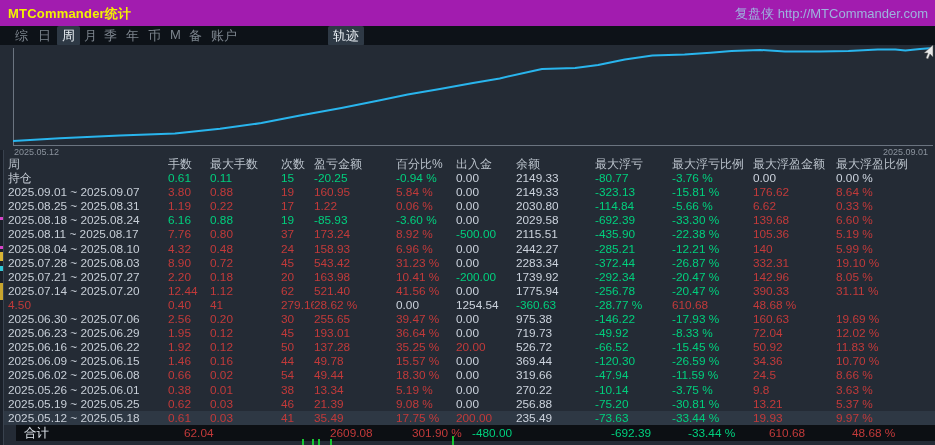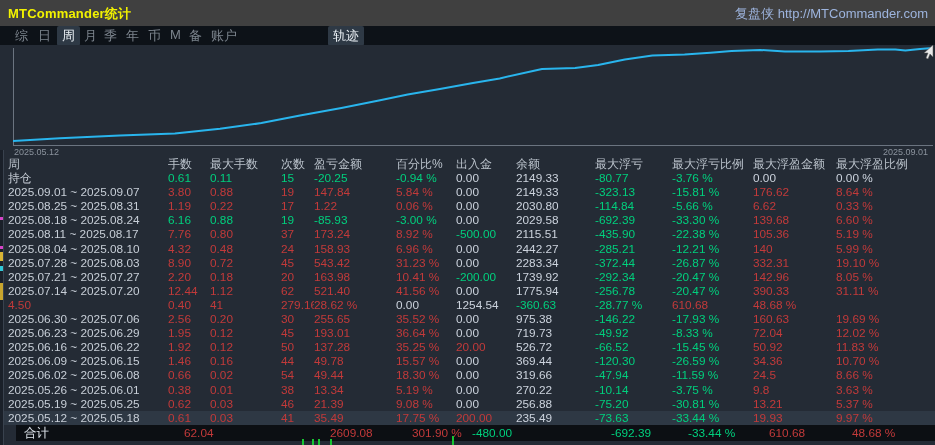--- a/index.html
+++ b/index.html
@@ -1,19 +1,19 @@
 <!DOCTYPE html>
 <html><head>
 <meta charset="utf-8">
 <style>
   html,body{margin:0;padding:0;background:#000;}
   #app{position:relative;width:935px;height:445px;background:#242b35;overflow:hidden;
        font-family:"Liberation Sans","DejaVu Sans",sans-serif;}
   
-  .titlebar{position:absolute;top:0;left:0;width:935px;height:26px;background:#404040;}
+  .titlebar{position:absolute;top:0;left:0;width:935px;height:26px;background:#a21caf;}
   .title{position:absolute;left:8px;top:5px;color:#f2f200;font-size:13px;font-weight:bold;letter-spacing:.2px;}
   .brand{position:absolute;right:7px;top:5px;color:#9db4de;font-size:13px;margin-left:36px;}
   
   .menubar{position:absolute;top:26px;left:0;width:935px;height:19px;background:#0d1218;}
   .menu-item{position:absolute;top:0px;color:#7c848d;font-size:13px;padding:1px 5px;cursor:default;white-space:nowrap;}
   .menu-item.selected{background:#2e3945;color:#e8eef3;border-radius:2px;}
   
   .chart-panel{position:absolute;top:45px;left:0;width:935px;height:112px;background:#242b35;}
   .axis-y{position:absolute;left:13px;top:3px;width:1px;height:97px;background:#6b7480;}
   .axis-x{position:absolute;left:13px;top:100px;width:920px;height:1px;background:#6b7480;}
@@ -104,21 +104,21 @@
           <span class="cell g">-80.77</span>
           <span class="cell g">-3.76 %</span>
           <span class="cell w">0.00</span>
           <span class="cell w">0.00 %</span>
         </div>
         <div class="grid row">
           <span class="cell label">2025.09.01 ~ 2025.09.07</span>
           <span class="cell r">3.80</span>
           <span class="cell r">0.88</span>
           <span class="cell r">19</span>
-          <span class="cell r">147.84</span>
+          <span class="cell r">160.95</span>
           <span class="cell r">5.84 %</span>
           <span class="cell w">0.00</span>
           <span class="cell w">2149.33</span>
           <span class="cell g">-323.13</span>
           <span class="cell g">-15.81 %</span>
           <span class="cell r">176.62</span>
           <span class="cell r">8.64 %</span>
         </div>
         <div class="grid row">
           <span class="cell label">2025.08.25 ~ 2025.08.31</span>
@@ -133,21 +133,21 @@
           <span class="cell g">-5.66 %</span>
           <span class="cell r">6.62</span>
           <span class="cell r">0.33 %</span>
         </div>
         <div class="grid row">
           <span class="cell label">2025.08.18 ~ 2025.08.24</span>
           <span class="cell g">6.16</span>
           <span class="cell g">0.88</span>
           <span class="cell g">19</span>
           <span class="cell g">-85.93</span>
-          <span class="cell g">-3.00 %</span>
+          <span class="cell g">-3.60 %</span>
           <span class="cell w">0.00</span>
           <span class="cell w">2029.58</span>
           <span class="cell g">-692.39</span>
           <span class="cell g">-33.30 %</span>
           <span class="cell r">139.68</span>
           <span class="cell r">6.60 %</span>
         </div>
         <div class="grid row">
           <span class="cell label">2025.08.11 ~ 2025.08.17</span>
           <span class="cell r">7.76</span>
@@ -230,21 +230,21 @@
           <span class="cell g">-28.77 %</span>
           <span class="cell r">610.68</span>
           <span class="cell r">48.68 %</span>
         </div>
         <div class="grid row">
           <span class="cell label">2025.06.30 ~ 2025.07.06</span>
           <span class="cell r">2.56</span>
           <span class="cell r">0.20</span>
           <span class="cell r">30</span>
           <span class="cell r">255.65</span>
-          <span class="cell r">35.52 %</span>
+          <span class="cell r">39.47 %</span>
           <span class="cell w">0.00</span>
           <span class="cell w">975.38</span>
           <span class="cell g">-146.22</span>
           <span class="cell g">-17.93 %</span>
           <span class="cell r">160.63</span>
           <span class="cell r">19.69 %</span>
         </div>
         <div class="grid row">
           <span class="cell label">2025.06.23 ~ 2025.06.29</span>
           <span class="cell r">1.95</span>

